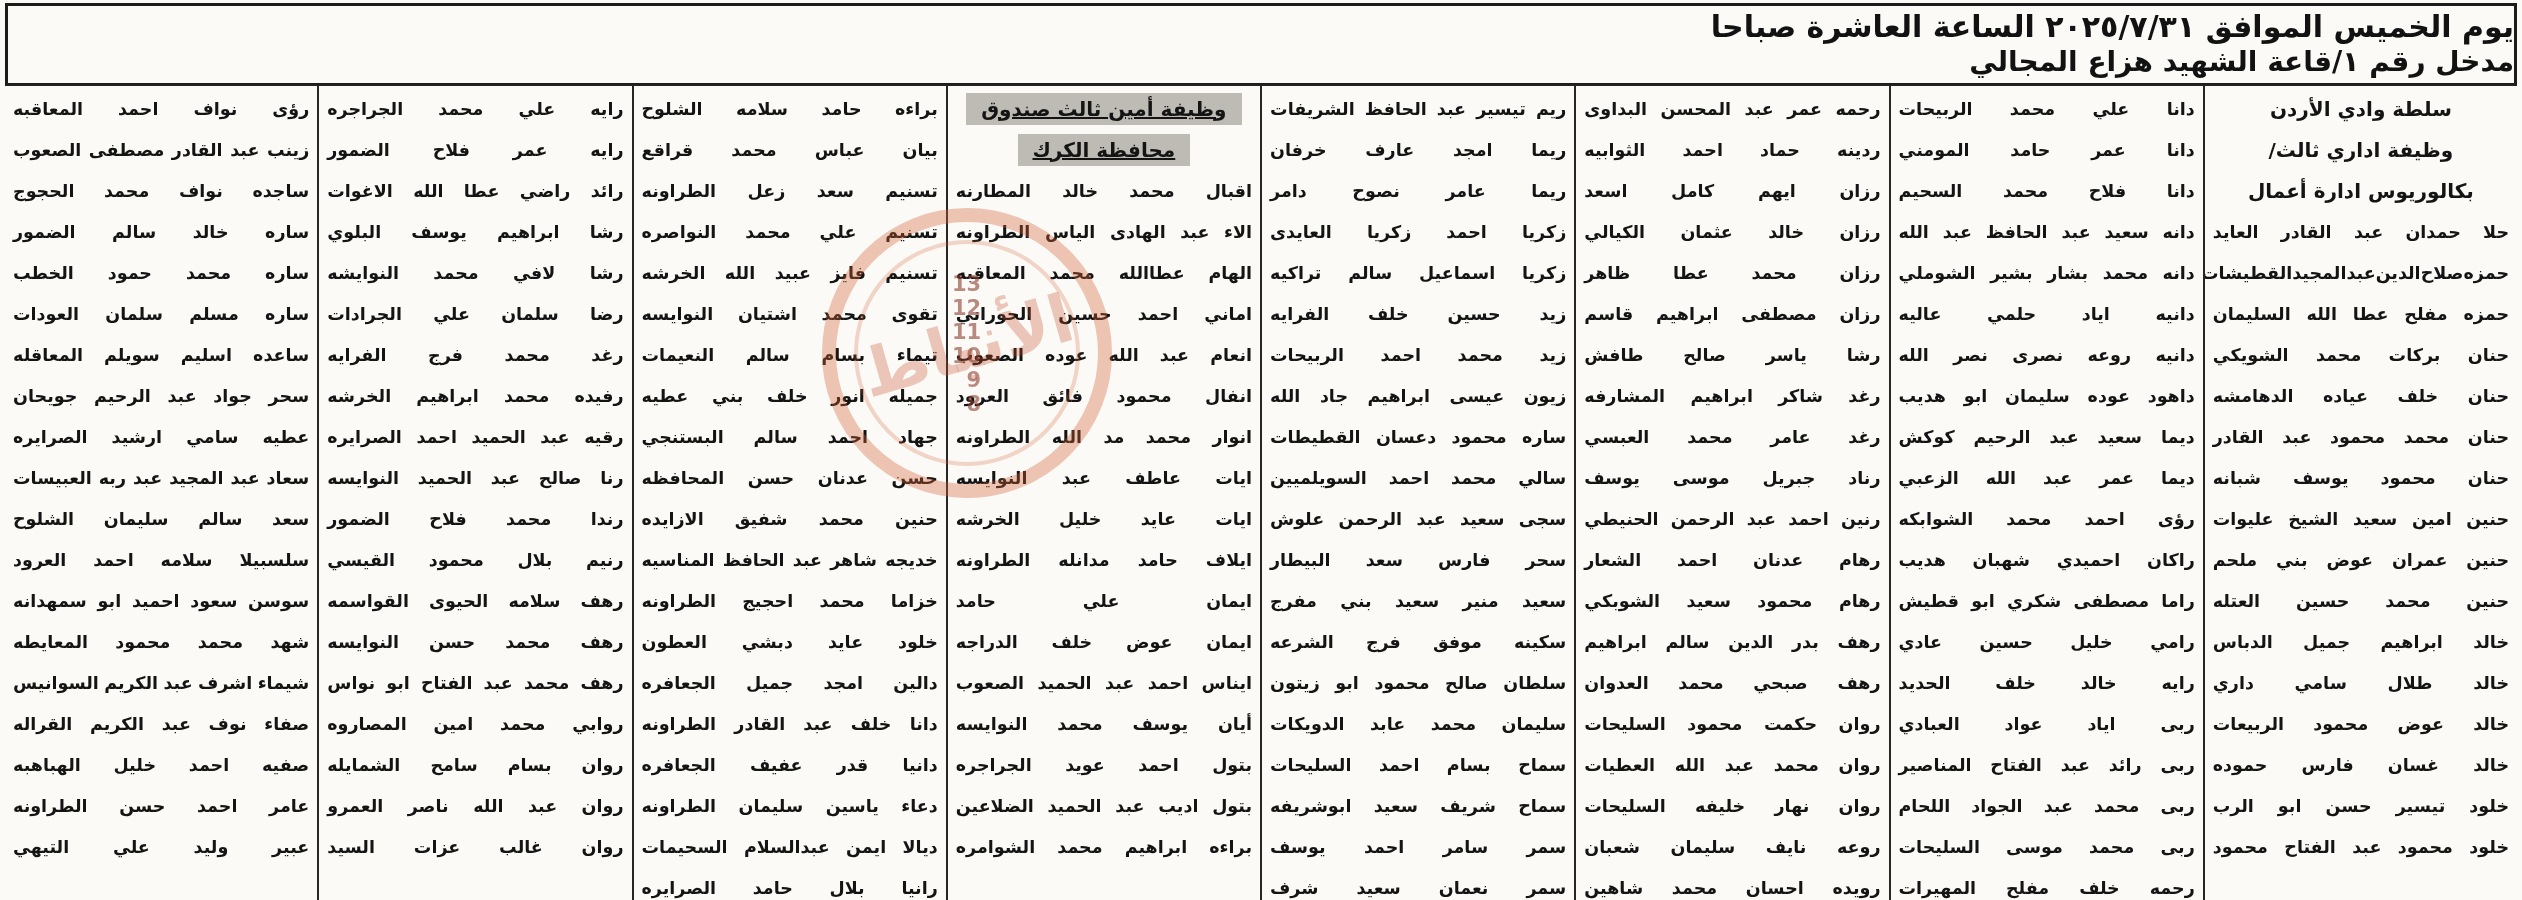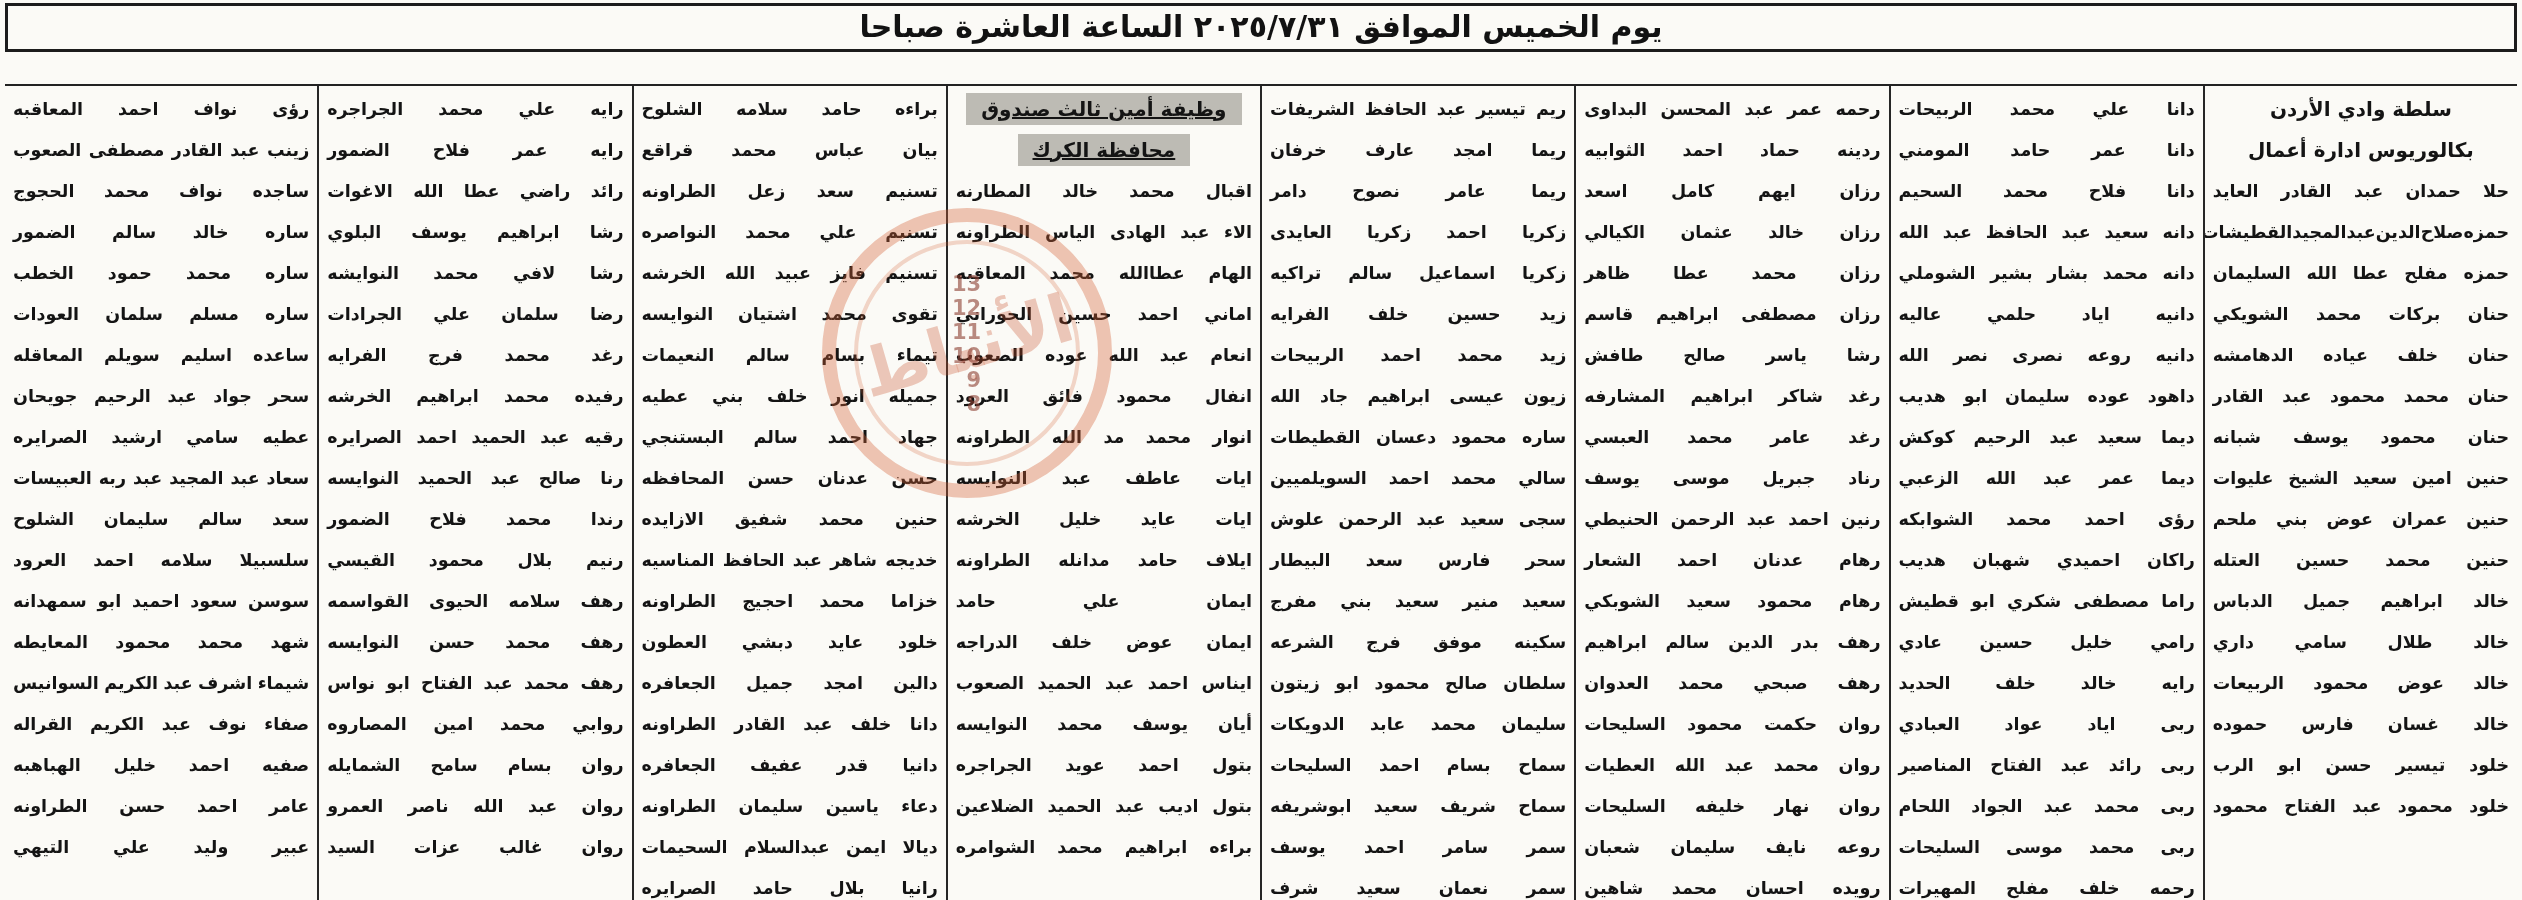--- a/index.html
+++ b/index.html
@@ -8,21 +8,21 @@
     background:#cfcec9;
     font-family:"DejaVu Sans",sans-serif;
   }
   .page{
     position:absolute;inset:0;background:#fbfaf6;direction:rtl;
   }
   .header-box{
     margin:3px 5px 0 5px;
     border:3px solid #1c1c1c;
     background:#fbfaf6;
-    text-align:center;
+    text-align:right;
     padding:3px 0 4px 0;
   }
   .header-line1{font-size:30px;font-weight:bold;color:#121212;line-height:36px}
   .header-line2{font-size:28px;font-weight:bold;color:#121212;line-height:34px}
   .name-table{
     position:absolute;top:84px;bottom:0;left:5px;right:5px;
     display:flex;direction:rtl;
     border-top:2px solid #222;
     overflow:hidden;
   }
@@ -80,26 +80,30 @@
     pointer-events:none;
   }
 </style>
 </head>
 <body>
 
 <div class="page">
 
   <div class="header-box">
     <div class="header-line1">يوم الخميس الموافق ٢٠٢٥/٧/٣١ الساعة العاشرة صباحا</div>
+    <div class="header-line2">مدخل رقم ١/قاعة الشهيد هزاع المجالي</div>
   </div>
 
   <div class="name-table">
       <div class="col">
         <div class="row hdr">
           <span>سلطة وادي الأردن</span>
+        </div>
+        <div class="row hdr">
+          <span>وظيفة اداري ثالث/</span>
         </div>
         <div class="row hdr">
           <span>بكالوريوس ادارة أعمال</span>
         </div>
         <div class="row">
           <span>حلا</span>
           <span>حمدان</span>
           <span>عبد</span>
           <span>القادر</span>
           <span>العايد</span>

